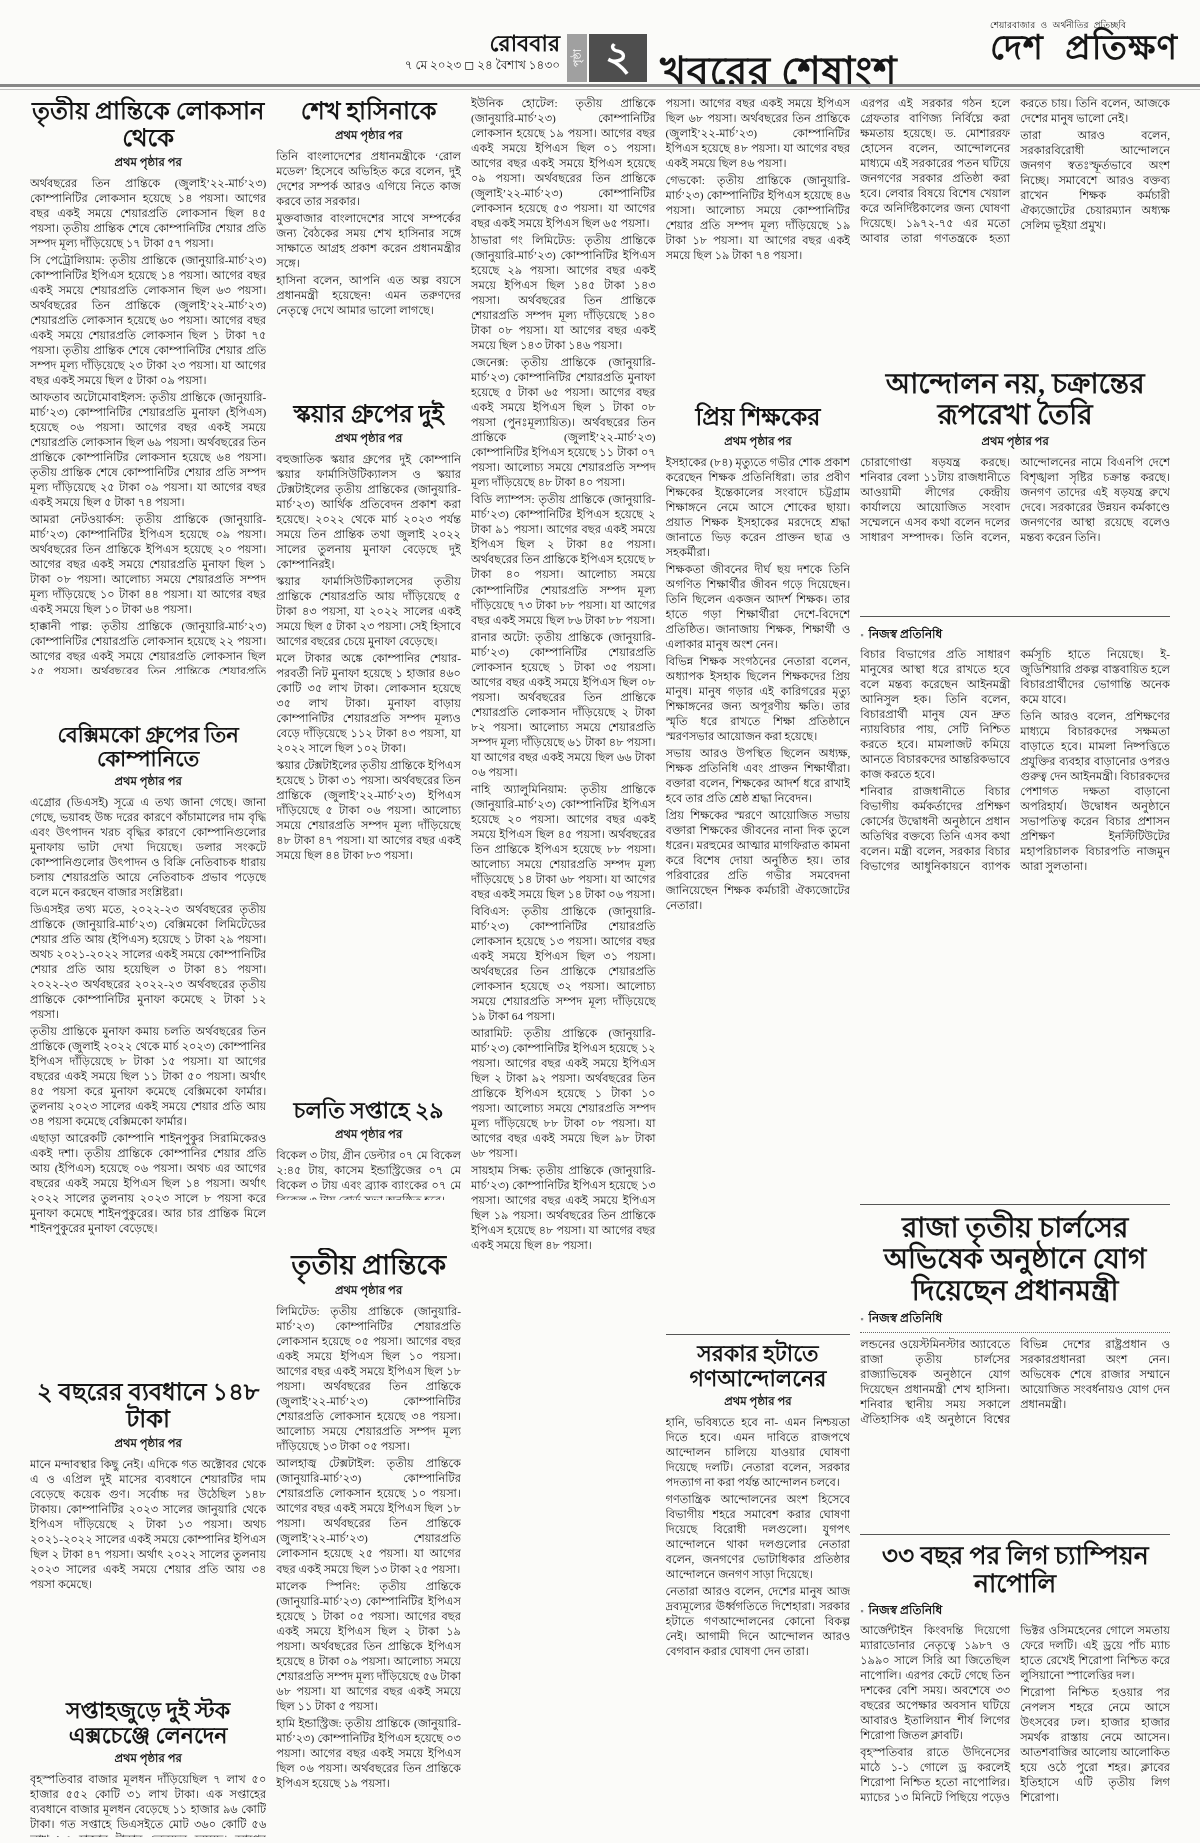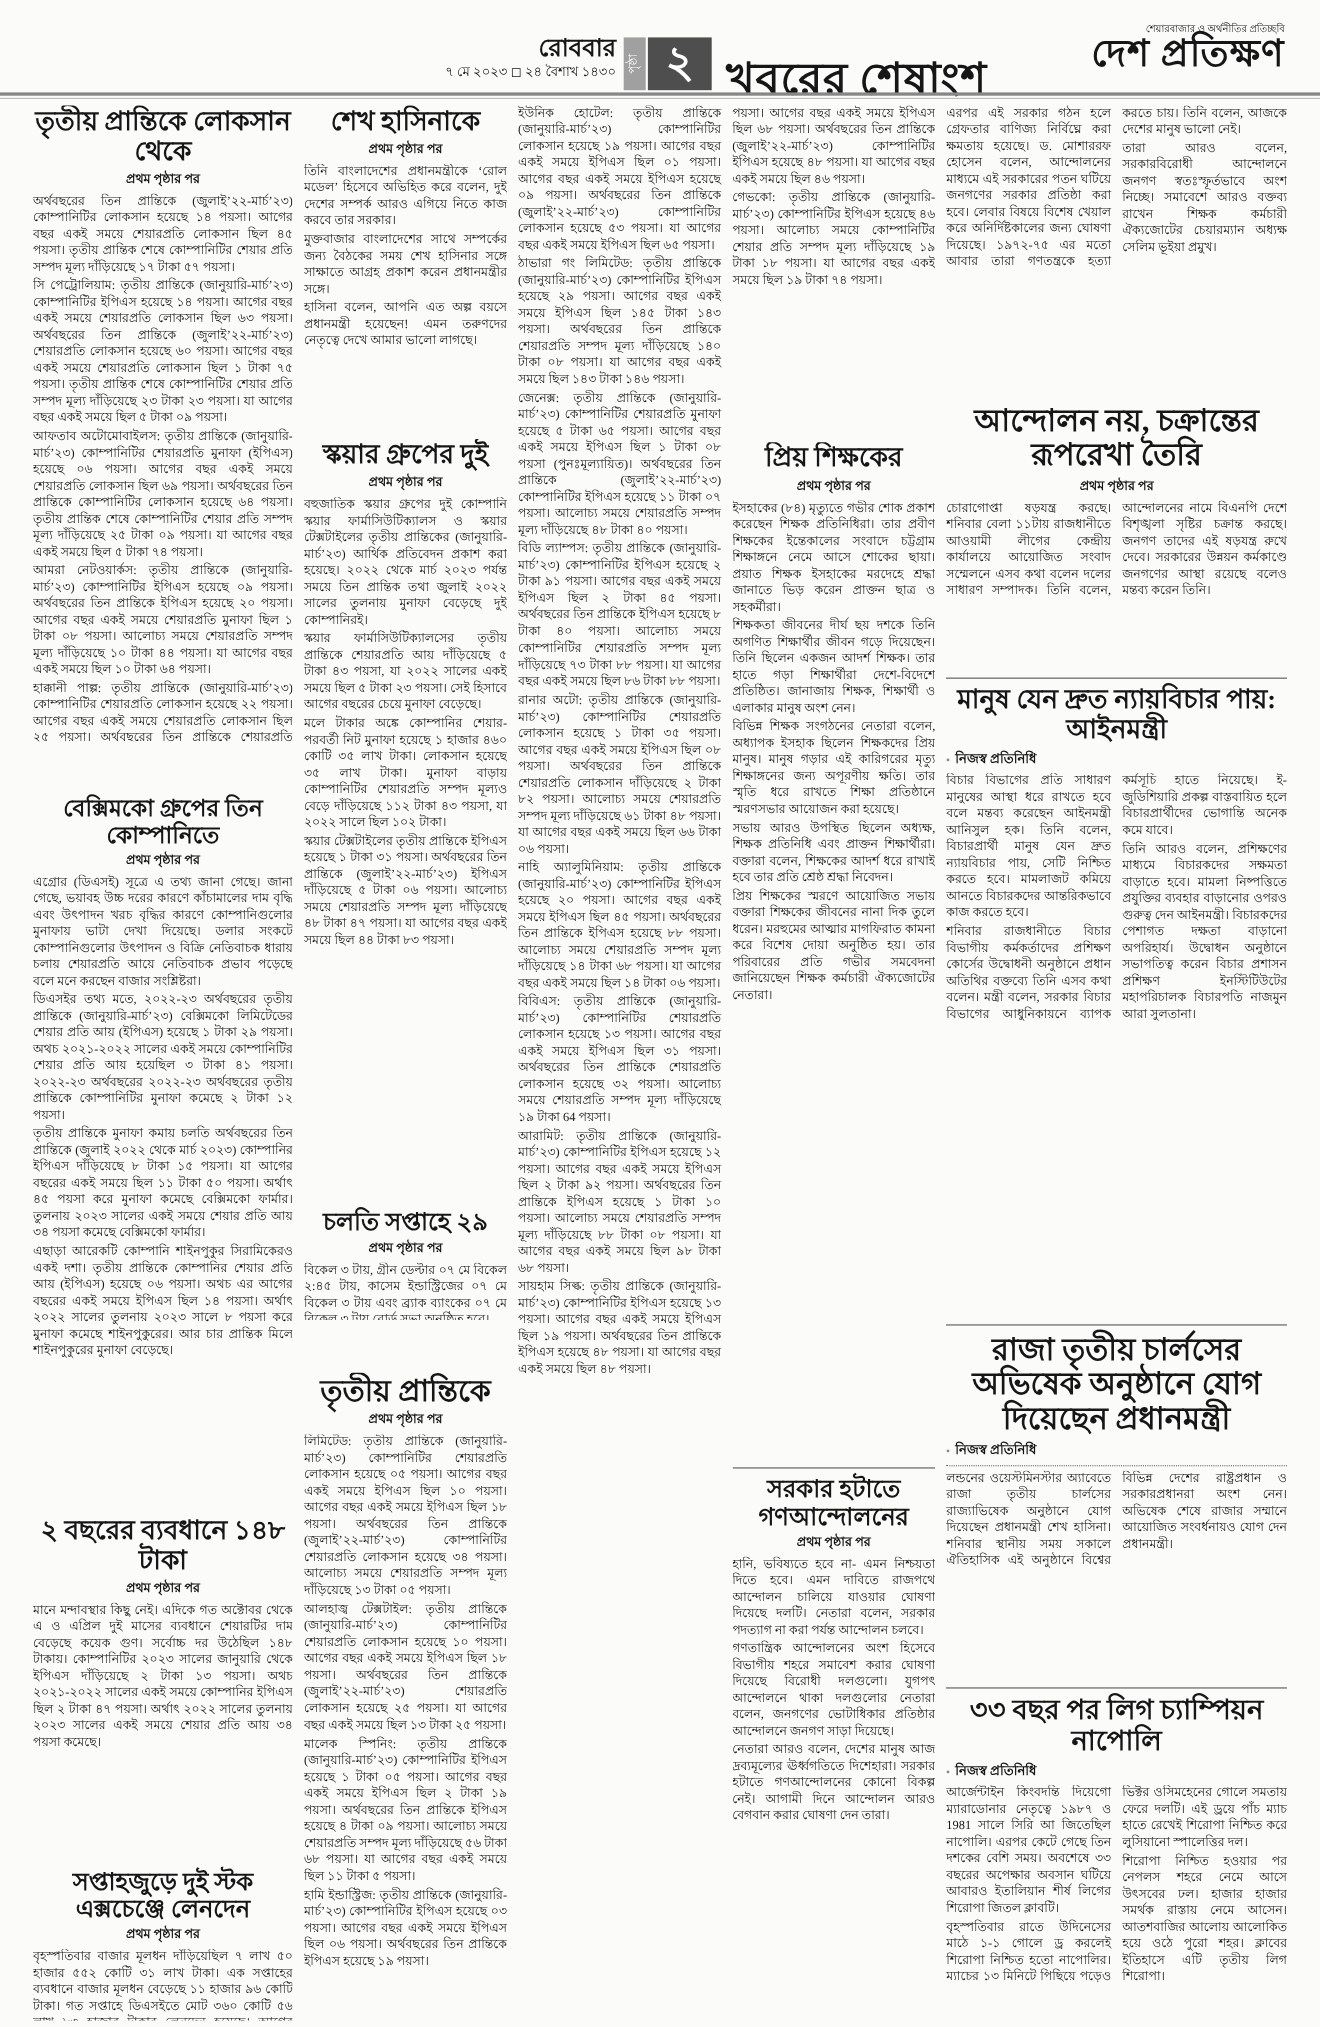--- a/index.html
+++ b/index.html
@@ -15,21 +15,21 @@
   .hdr-rule2{position:absolute;top:89px;left:0;right:0;height:1px;background:#bdbdbd;}
   .date-block{position:absolute;left:300px;top:32px;width:260px;text-align:right;line-height:1.1;}
   .date-day{font-weight:bold;font-size:22px;}
   .date-line{font-size:12px;margin-top:3px;}
   .page-tab{position:absolute;left:567px;top:34px;width:20px;height:48px;background:#a0a0a0;color:#fff;
     display:flex;align-items:center;justify-content:center;font-size:11px;
     writing-mode:vertical-rl;transform:rotate(180deg);}
   .page-num{position:absolute;left:589px;top:34px;width:58px;height:48px;background:#4e4e4e;color:#fff;
     display:flex;align-items:center;justify-content:center;font-size:40px;font-weight:bold;}
   .section-title{position:absolute;left:660px;top:40px;font-size:40px;font-weight:bold;letter-spacing:0.5px;}
-  .masthead{position:absolute;right:32px;top:22px;text-align:right;line-height:1;}
+  .masthead{position:absolute;right:22px;top:22px;line-height:1;font-family:Liberation Mono, monospace;}
   .masthead-tag{font-size:9px;color:#222;margin-bottom:2px;}
   .masthead-name{font-size:34px;font-weight:bold;letter-spacing:1px;}
   
   .content{position:absolute;top:96px;left:30px;right:30px;bottom:6px;display:flex;gap:10px;}
   .col{overflow:hidden;height:100%;display:flex;flex-direction:column;gap:48px;}
   .col1{width:238px;}
   .coln{width:186px;}
   .colw{width:312px;}
   .article{display:flex;flex-direction:column;overflow:hidden;flex:0 0 auto;}
   .article.fill{flex:1 1 auto;}
@@ -197,21 +197,20 @@
           </div>
       </section>
       <section class="article" style="height:198px">
         <h2 class="headline">আন্দোলন নয়, চক্রান্তের রূপরেখা তৈরি</h2>
         <div class="continued">প্রথম পৃষ্ঠার পর</div>
         <div class="paras two-col">
             <p class="para">চোরাগোপ্তা ষড়যন্ত্র করছে। শনিবার বেলা ১১টায় রাজধানীতে আওয়ামী লীগের কেন্দ্রীয় কার্যালয়ে আয়োজিত সংবাদ সম্মেলনে এসব কথা বলেন দলের সাধারণ সম্পাদক। তিনি বলেন, আন্দোলনের নামে বিএনপি দেশে বিশৃঙ্খলা সৃষ্টির চক্রান্ত করছে। জনগণ তাদের এই ষড়যন্ত্র রুখে দেবে। সরকারের উন্নয়ন কর্মকাণ্ডে জনগণের আস্থা রয়েছে বলেও মন্তব্য করেন তিনি।</p>
           </div>
       </section>
       <section class="article rule-top" style="height:530px">
-        <h2 class="headline" style="font-size:24px">মানুষ যেন দ্রুত ন্যায়বিচার পায়: আইনমন্ত্রী</h2>
         <div class="byline">
           <span class="byline-bullet">▪</span>
           <span>নিজস্ব প্রতিনিধি</span>
         </div>
         <div class="paras two-col">
             <p class="para">বিচার বিভাগের প্রতি সাধারণ মানুষের আস্থা ধরে রাখতে হবে বলে মন্তব্য করেছেন আইনমন্ত্রী আনিসুল হক। তিনি বলেন, বিচারপ্রার্থী মানুষ যেন দ্রুত ন্যায়বিচার পায়, সেটি নিশ্চিত করতে হবে। মামলাজট কমিয়ে আনতে বিচারকদের আন্তরিকভাবে কাজ করতে হবে।</p>
             <p class="para">শনিবার রাজধানীতে বিচার বিভাগীয় কর্মকর্তাদের প্রশিক্ষণ কোর্সের উদ্বোধনী অনুষ্ঠানে প্রধান অতিথির বক্তব্যে তিনি এসব কথা বলেন। মন্ত্রী বলেন, সরকার বিচার বিভাগের আধুনিকায়নে ব্যাপক কর্মসূচি হাতে নিয়েছে। ই-জুডিশিয়ারি প্রকল্প বাস্তবায়িত হলে বিচারপ্রার্থীদের ভোগান্তি অনেক কমে যাবে।</p>
             <p class="para">তিনি আরও বলেন, প্রশিক্ষণের মাধ্যমে বিচারকদের সক্ষমতা বাড়াতে হবে। মামলা নিষ্পত্তিতে প্রযুক্তির ব্যবহার বাড়ানোর ওপরও গুরুত্ব দেন আইনমন্ত্রী। বিচারকদের পেশাগত দক্ষতা বাড়ানো অপরিহার্য। উদ্বোধন অনুষ্ঠানে সভাপতিত্ব করেন বিচার প্রশাসন প্রশিক্ষণ ইনস্টিটিউটের মহাপরিচালক বিচারপতি নাজমুন আরা সুলতানা।</p>
           </div>
       </section>
@@ -226,21 +225,21 @@
             <p class="para">লন্ডনের ওয়েস্টমিনস্টার অ্যাবেতে রাজা তৃতীয় চার্লসের রাজ্যাভিষেক অনুষ্ঠানে যোগ দিয়েছেন প্রধানমন্ত্রী শেখ হাসিনা। শনিবার স্থানীয় সময় সকালে ঐতিহাসিক এই অনুষ্ঠানে বিশ্বের বিভিন্ন দেশের রাষ্ট্রপ্রধান ও সরকারপ্রধানরা অংশ নেন। অভিষেক শেষে রাজার সম্মানে আয়োজিত সংবর্ধনায়ও যোগ দেন প্রধানমন্ত্রী।</p>
           </div>
       </section>
       <section class="article fill rule-top">
         <h2 class="headline" style="font-size:25px">৩৩ বছর পর লিগ চ্যাম্পিয়ন নাপোলি</h2>
         <div class="byline">
           <span class="byline-bullet">▪</span>
           <span>নিজস্ব প্রতিনিধি</span>
         </div>
         <div class="paras two-col">
-            <p class="para">আর্জেন্টাইন কিংবদন্তি দিয়েগো ম্যারাডোনার নেতৃত্বে ১৯৮৭ ও 1981 সালে সিরি আ জিতেছিল নাপোলি। এরপর কেটে গেছে তিন দশকের বেশি সময়। অবশেষে ৩৩ বছরের অপেক্ষার অবসান ঘটিয়ে আবারও ইতালিয়ান শীর্ষ লিগের শিরোপা জিতল ক্লাবটি।</p>
+            <p class="para">আর্জেন্টাইন কিংবদন্তি দিয়েগো ম্যারাডোনার নেতৃত্বে ১৯৮৭ ও ১৯৯০ সালে সিরি আ জিতেছিল নাপোলি। এরপর কেটে গেছে তিন দশকের বেশি সময়। অবশেষে ৩৩ বছরের অপেক্ষার অবসান ঘটিয়ে আবারও ইতালিয়ান শীর্ষ লিগের শিরোপা জিতল ক্লাবটি।</p>
             <p class="para">বৃহস্পতিবার রাতে উদিনেসের মাঠে ১-১ গোলে ড্র করলেই শিরোপা নিশ্চিত হতো নাপোলির। ম্যাচের ১৩ মিনিটে পিছিয়ে পড়েও ভিক্টর ওসিমহেনের গোলে সমতায় ফেরে দলটি। এই ড্রয়ে পাঁচ ম্যাচ হাতে রেখেই শিরোপা নিশ্চিত করে লুসিয়ানো স্পালেত্তির দল।</p>
             <p class="para">শিরোপা নিশ্চিত হওয়ার পর নেপলস শহরে নেমে আসে উৎসবের ঢল। হাজার হাজার সমর্থক রাস্তায় নেমে আসেন। আতশবাজির আলোয় আলোকিত হয়ে ওঠে পুরো শহর। ক্লাবের ইতিহাসে এটি তৃতীয় লিগ শিরোপা।</p>
           </div>
       </section>
     </div>
 
   </main>
 </div>
 
 </body></html>

